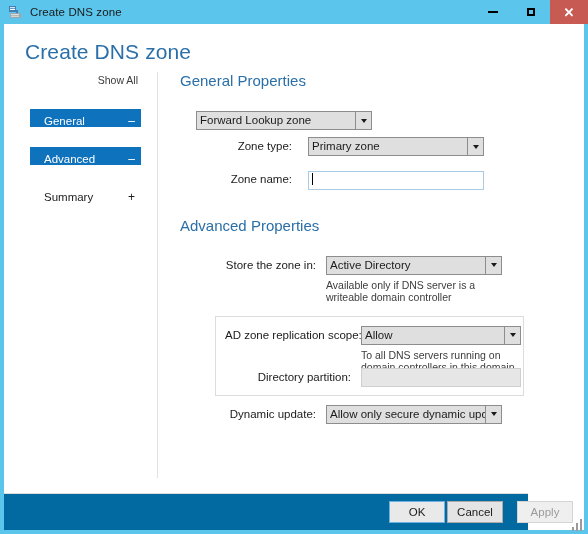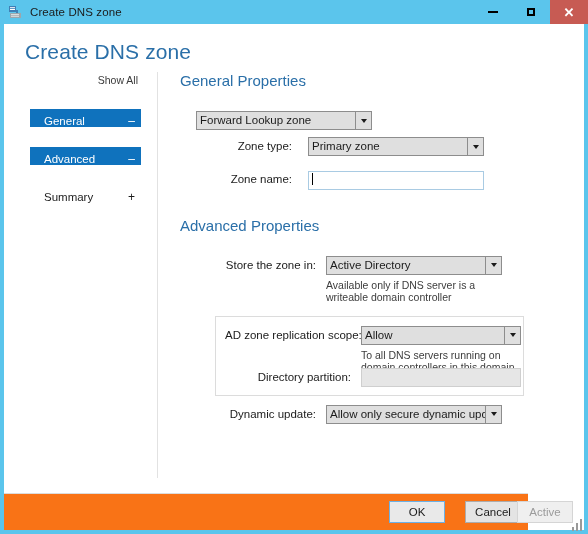--- a/index.html
+++ b/index.html
@@ -247,21 +247,21 @@
     background: transparent;
   }
 
   
   .footer {
     position: absolute;
     left: 4px;
     top: 493px;
     width: 524px;
     height: 37px;
-    background: #f97316;
+    background: #0369a1;
     border-top: 1px solid #dcdcdc;
     box-sizing: border-box;
   }
   .btn {
     position: absolute;
     top: 7px;
     width: 56px;
     height: 22px;
     box-sizing: border-box;
     font-size: 11.5px;
@@ -429,22 +429,22 @@
               <i></i>
             </span>
         </div>
       </div>
 
     </div>
   </div>
 
   <div class="footer">
     <button class="btn primary" style="left:385px;">OK</button>
-    <button class="btn" style="left:461px;">Cancel</button>
-    <button class="btn disabled" style="left:513px;">Active</button>
+    <button class="btn" style="left:443px;">Cancel</button>
+    <button class="btn disabled" style="left:513px;">Apply</button>
   </div>
 
   <div class="grip">
     <i style="left:0;height:4px;"></i>
     <i style="left:4px;height:8px;"></i>
     <i style="left:8px;height:12px;"></i>
   </div>
 
 </div>
 

